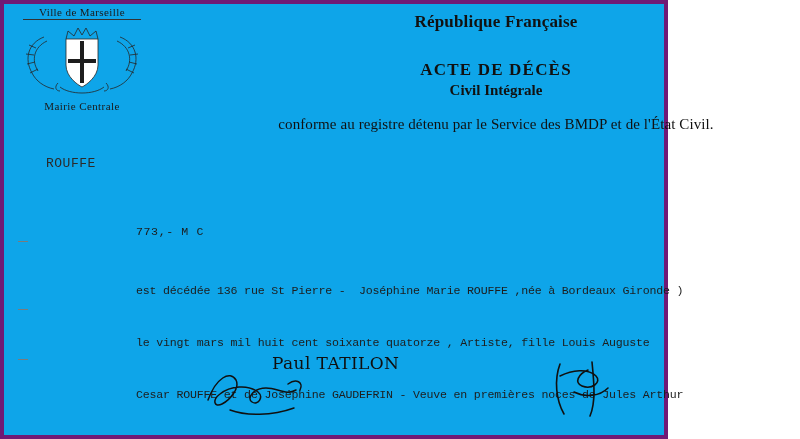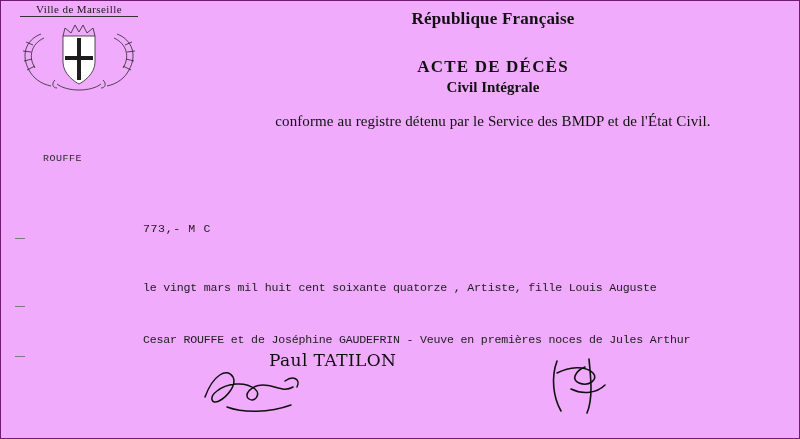--- a/index.html
+++ b/index.html
@@ -10,25 +10,25 @@
     width: 800px;
     height: 439px;
     background: #ffffff;
     font-family: "Liberation Serif", serif;
     color: #111111;
     overflow: hidden;
     position: relative;
   }
   .page {
     position: relative;
-    width: 800px;
+    width: 668px;
     height: 439px;
     box-sizing: border-box;
-    border: 1px solid #701a75;
-    background: #f0abfc;
+    border: 4px solid #701a75;
+    background: #0ea5e9;
   }
 
   
   .crest-block {
     position: absolute;
     left: 8px;
     top: 2px;
     width: 140px;
     text-align: center;
   }
@@ -87,42 +87,41 @@
     margin-top: 17px;
     letter-spacing: 0.1px;
   }
 
   
   .margin-name {
     position: absolute;
     left: 42px;
     top: 152px;
     font-family: "Liberation Mono", monospace;
-    font-size: 10px;
+    font-size: 13px;
     letter-spacing: 0.5px;
     color: #2b2b2b;
     transform: scaleY(0.95);
   }
 
   
   .body-text {
     position: absolute;
     left: 132px;
     top: 184px;
     width: 645px;
     font-family: "Liberation Mono", monospace;
     font-size: 11.6px;
     line-height: 17.4px;
     color: #1d1d1d;
     letter-spacing: -0.2px;
     white-space: pre-wrap;
   }
   .body-line {
     white-space: pre-wrap;
-    margin-left: 10px;
   }
   .ln-ref {
     margin-bottom: 7px;
     letter-spacing: 0.6px;
   }
 
   
   .hand {
     position: absolute;
     font-family: "DejaVu Serif", serif;
@@ -187,37 +186,39 @@
           <path d="M66 20 L70 20 L70 38 L82 38 L82 42 L70 42 L70 62 L66 62 L66 42 L54 42 L54 38 L66 38 Z" fill="#1d1d1d" stroke="none"></path>
 
           <path d="M52 18 L54 10 L60 15 L64 7 L68 14 L72 7 L76 15 L82 10 L84 18"></path>
 
           <path d="M46 66 C56 74 80 74 90 66"></path>
           <path d="M44 62 C40 66 42 70 46 70"></path>
           <path d="M92 62 C96 66 94 70 90 70"></path>
         </g>
       </svg>
     </div>
+    <div class="crest-sub">Mairie Centrale</div>
   </div>
 
   <div class="hdr">
     <div class="hdr-rep">République Française</div>
     <div class="hdr-acte">ACTE DE DÉCÈS</div>
     <div class="hdr-copie">Civil Intégrale</div>
     <div class="hdr-conf">conforme au registre détenu par le Service des BMDP et de l'État Civil.</div>
   </div>
 
   <div class="margin-name">ROUFFE</div>
 
   <div class="fold f1"></div>
   <div class="fold f2"></div>
   <div class="fold f3"></div>
 
   <div class="body-text">
     <div class="body-line ln-ref">773,- M C</div>
+    <div class="body-line">est décédée 136 rue St Pierre -  Joséphine Marie ROUFFE ,née à Bordeaux Gironde )</div>
     <div class="body-line">le vingt mars mil huit cent soixante quatorze , Artiste, fille Louis Auguste</div>
     <div class="body-line">Cesar ROUFFE et de Joséphine GAUDEFRIN - Veuve en premières noces de Jules Arthur</div>
     
     
     
     
     
   </div>
 
   <div class="hand hand-name">Paul TATILON</div>

